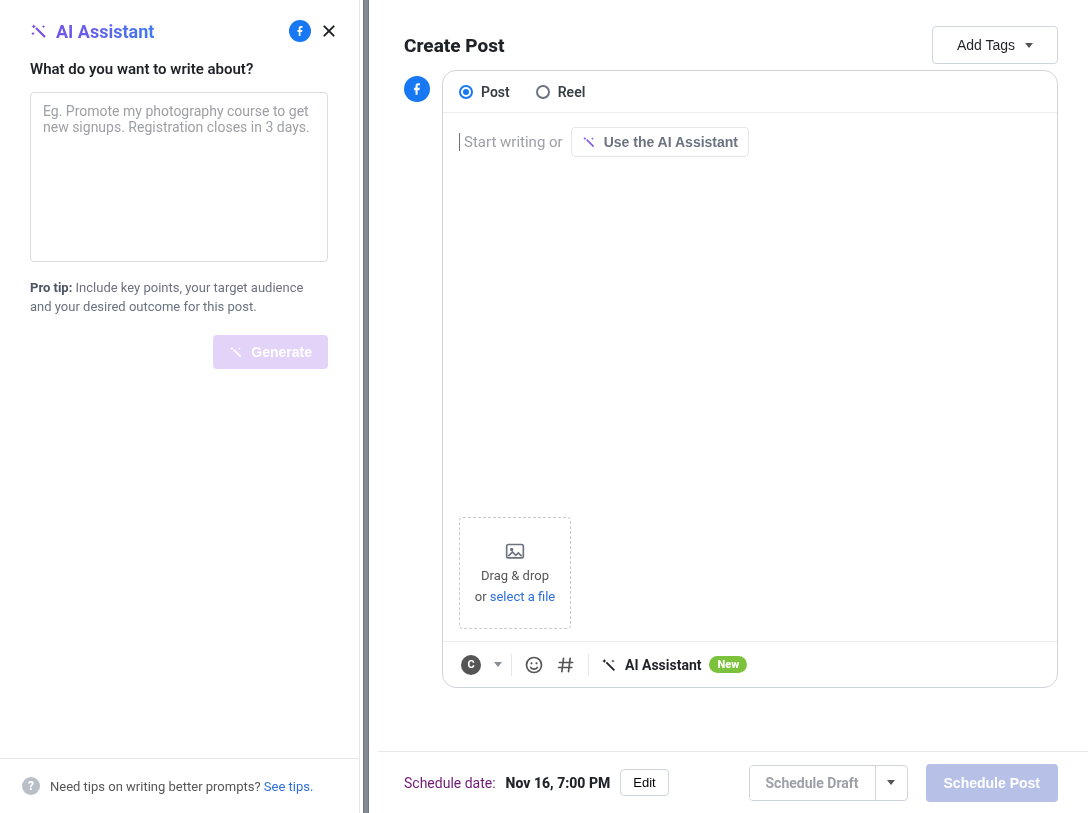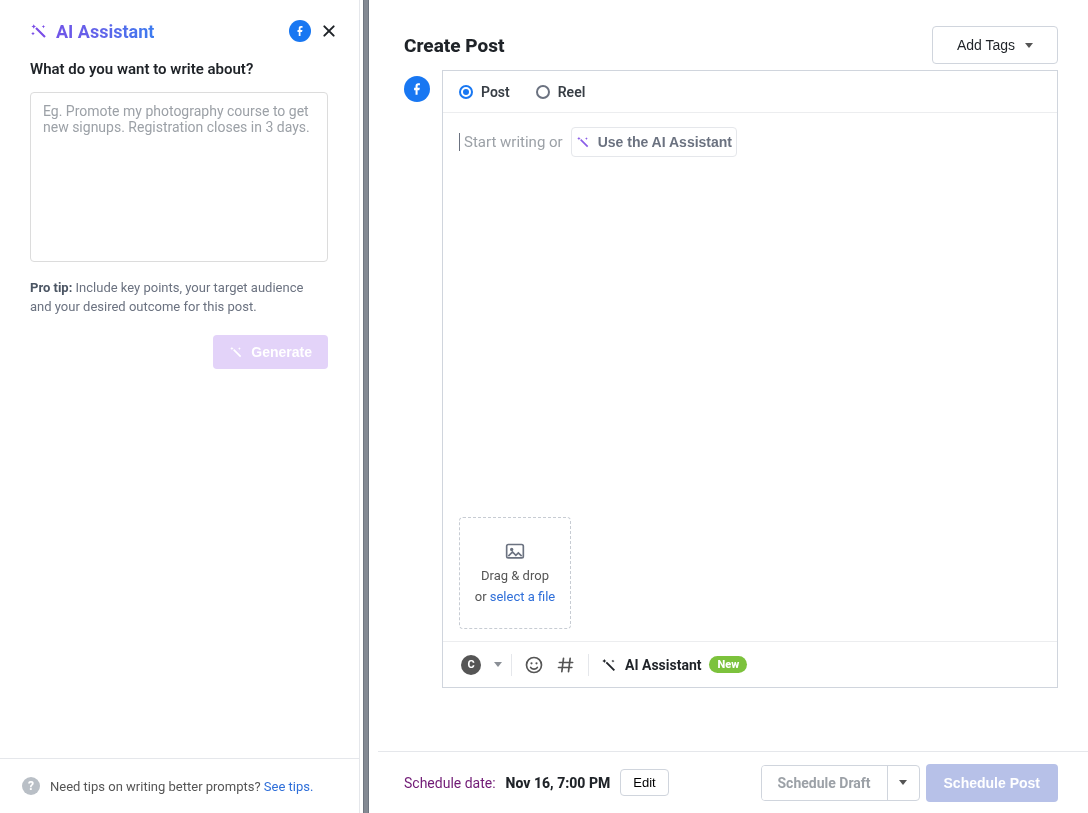--- a/index.html
+++ b/index.html
@@ -24,47 +24,47 @@
   .linkish { color: #2f6fd9; cursor: pointer; }
   .divider { position: absolute; left: 363px; top: 0; width: 6px; height: 813px; background: #848a93; border-left: 1px solid #6f7680; border-right: 1px solid #6f7680; }
   .right-panel { position: absolute; left: 378px; top: 0; width: 710px; height: 813px; background: #fff; display: flex; flex-direction: column; }
   .rp-body { flex: 1 1 auto; padding: 26px 30px 0 26px; overflow: hidden; }
   .rp-top { display: flex; justify-content: space-between; align-items: center; margin-bottom: 6px; }
   .rp-title { font-size: 19px; font-weight: 800; color: #1f2328; }
   .tags-btn { border: 1px solid #d0d5dd; background: #fff; border-radius: 4px; padding: 10px 24px; display: flex; align-items: center; gap: 10px; font-size: 14px; color: #1f2328; cursor: pointer; }
   .caret-down { width: 0; height: 0; border-left: 4px solid transparent; border-right: 4px solid transparent; border-top: 5px solid #555; }
   .composer-row { display: flex; align-items: flex-start; gap: 12px; }
   .fb-circle { width: 26px; height: 26px; border-radius: 50%; background: #1877f2; display: flex; align-items: center; justify-content: center; color: #fff; font-weight: 800; font-size: 16px; flex-shrink: 0; margin-top: 6px; }
-  .composer { flex: 1; border: 1px solid #d0d5dd; border-radius: 0; overflow: hidden; display: flex; flex-direction: column; }
+  .composer { flex: 1; border: 1px solid #d0d5dd; border-radius: 14px; overflow: hidden; display: flex; flex-direction: column; }
   .type-row { height: 42px; border-bottom: 1px solid #ecedef; display: flex; align-items: center; gap: 26px; padding: 0 16px; }
   .radio-item { display: flex; align-items: center; gap: 8px; font-size: 14px; font-weight: 600; cursor: pointer; }
   .radio-dot { width: 14px; height: 14px; border: 2px solid #1877f2; border-radius: 50%; display: flex; align-items: center; justify-content: center; }
   .radio-dot.sel::after { content: ""; width: 6px; height: 6px; border-radius: 50%; background: #1877f2; }
   .radio-dot.uns { border-color: #6b7280; }
   .compose-area { position: relative; padding: 14px 16px 12px 16px; }
   .compose-inline { display: flex; align-items: center; gap: 8px; }
   .placeholder-txt { font-size: 15px; color: #9ca1a7; border-left: 1px solid #6b7280; padding-left: 4px; }
-  .use-ai-btn { border: 1px solid #e5e7eb; border-radius: 4px; padding: 6px 4px; display: flex; align-items: center; gap: 8px; font-size: 14px; font-weight: 600; color: #6b7280; cursor: pointer; background: #fff; }
+  .use-ai-btn { border: 1px solid #e5e7eb; border-radius: 4px; padding: 6px 10px; display: flex; align-items: center; gap: 8px; font-size: 14px; font-weight: 600; color: #6b7280; cursor: pointer; background: #fff; }
   .compose-gap { height: 352px; }
   .dropzone { width: 112px; height: 112px; border: 1px dashed #c7ccd3; border-radius: 4px; display: flex; flex-direction: column; align-items: center; justify-content: center; gap: 6px; font-size: 13px; color: #555; text-align: center; padding: 8px 14px; margin-top: 8px; cursor: pointer; }
   .img-ico { width: 22px; height: 20px; color: #6b7280; }
   .dz-link { color: #2f6fd9; cursor: pointer; }
   .tool-row { height: 46px; border-top: 1px solid #ecedef; display: flex; align-items: center; padding: 0 12px; gap: 0; }
   .tool-btn { width: 32px; height: 32px; display: flex; align-items: center; justify-content: center; color: #555; cursor: pointer; }
   .tool-sep { width: 1px; height: 22px; background: #e5e7eb; margin: 0 6px; }
   .tool-c { width: 20px; height: 20px; border-radius: 50%; background: #555; color: #fff; display: flex; align-items: center; justify-content: center; font-size: 11px; font-weight: 700; }
   .tool-caret { width: 0; height: 0; border-left: 4px solid transparent; border-right: 4px solid transparent; border-top: 5px solid #8a8f96; margin-left: 4px; }
   .ai-assist-tool { display: flex; align-items: center; gap: 8px; font-size: 14px; font-weight: 700; color: #1f2328; cursor: pointer; margin-left: 6px; }
   .new-badge { background: #7cc23c; color: #fff; font-size: 11px; font-weight: 800; padding: 2px 8px; border-radius: 10px; }
   .rp-footer { height: 62px; border-top: 1px solid #e5e7eb; display: flex; align-items: center; justify-content: space-between; padding: 0 30px 0 26px; }
   .sched-left { display: flex; align-items: center; gap: 10px; font-size: 14px; color: #1f2328; }
   .sched-left .lbl { color: #701a75; }
   .sched-left .dt { font-weight: 800; }
   .edit-btn { border: 1px solid #d0d5dd; background: #fff; border-radius: 4px; padding: 5px 12px; font-size: 13px; cursor: pointer; }
-  .sched-right { display: flex; align-items: center; gap: 6px; }
+  .sched-right { display: flex; align-items: center; gap: 18px; }
   .draft-split { display: flex; border: 1px solid #d0d5dd; border-radius: 4px; overflow: hidden; }
   .draft-main { padding: 9px 16px; font-size: 14px; font-weight: 700; color: #9ca1a7; background: #fff; cursor: default; }
   .draft-drop { width: 32px; display: flex; align-items: center; justify-content: center; border-left: 1px solid #d0d5dd; }
   .sched-btn { background: #b7c1e8; color: #fff; border: none; border-radius: 4px; padding: 11px 18px; font-size: 14px; font-weight: 800; cursor: default; }
   svg { display: block; }
 </style>
 </head>
 <body>
 
 <div class="left-panel">

